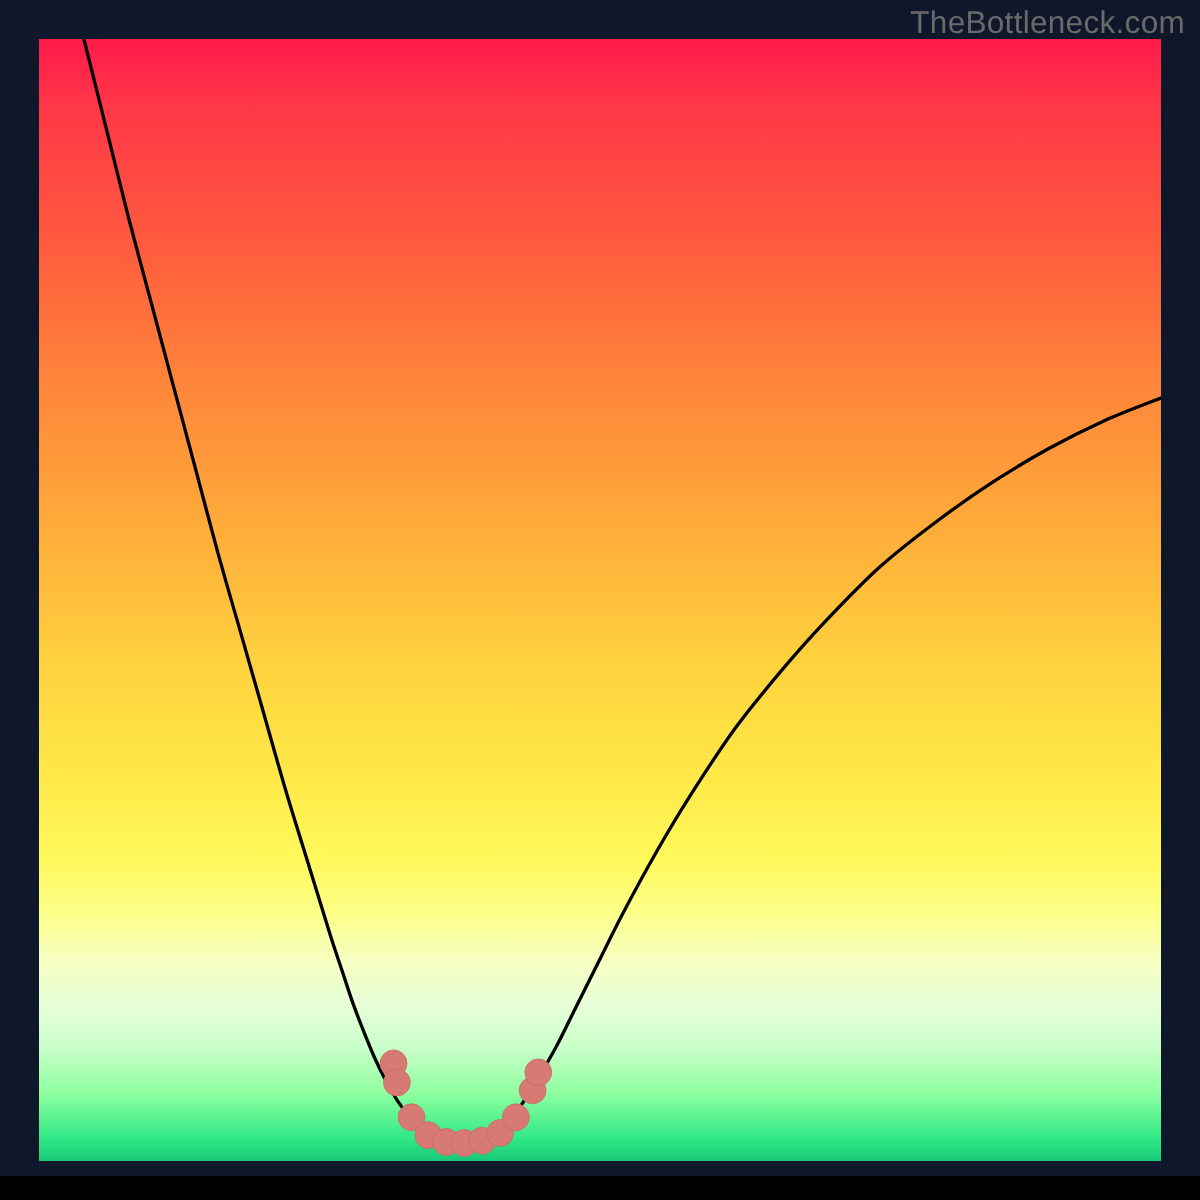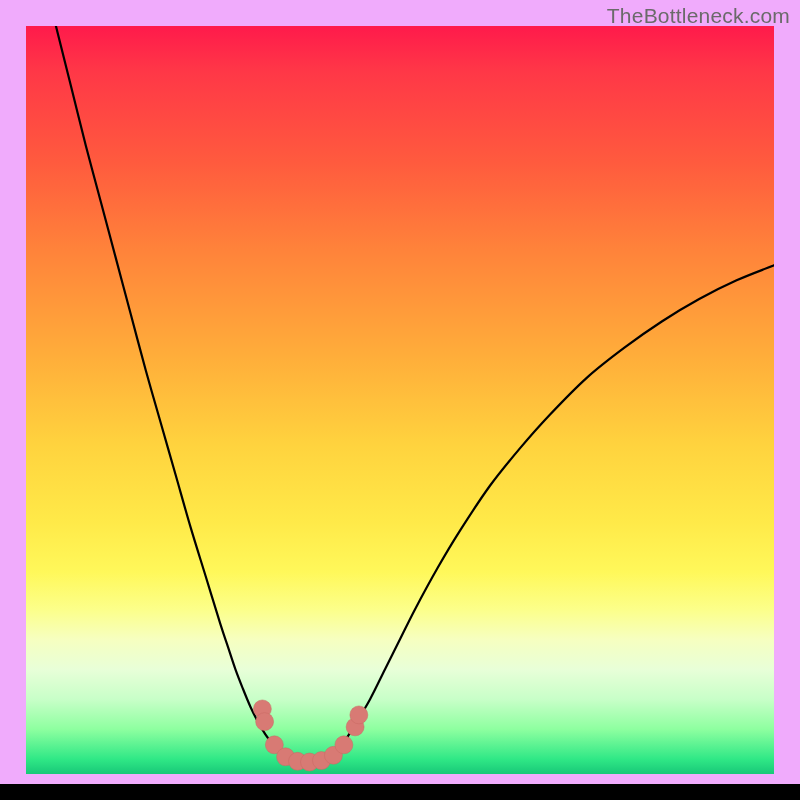--- a/index.html
+++ b/index.html
@@ -9,21 +9,21 @@
     height: 800px;
     overflow: hidden;
     background: #000;
     font-family: Arial, Helvetica, sans-serif;
   }
   .frame {
     position: absolute;
     top: 0; left: 0;
     width: 800px;
     height: 784px;
-    background: #f0abfc;
+    background: #0f172a;
   }
   .plot {
     position: absolute;
     top: 26px;
     left: 26px;
     width: 748px;
     height: 748px;
     
     background: linear-gradient(to bottom,
       #ff1a4b 0%,

